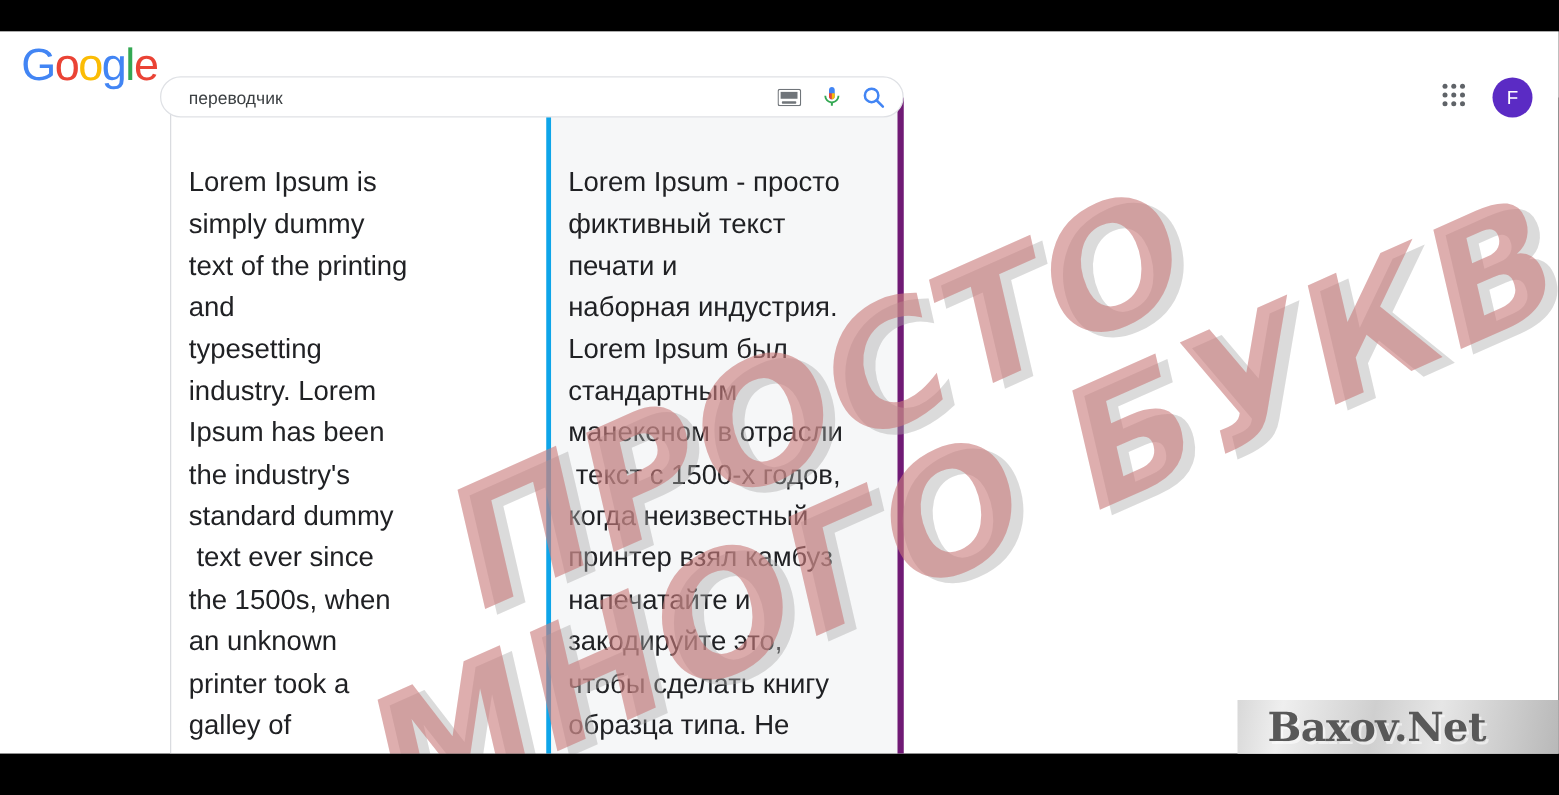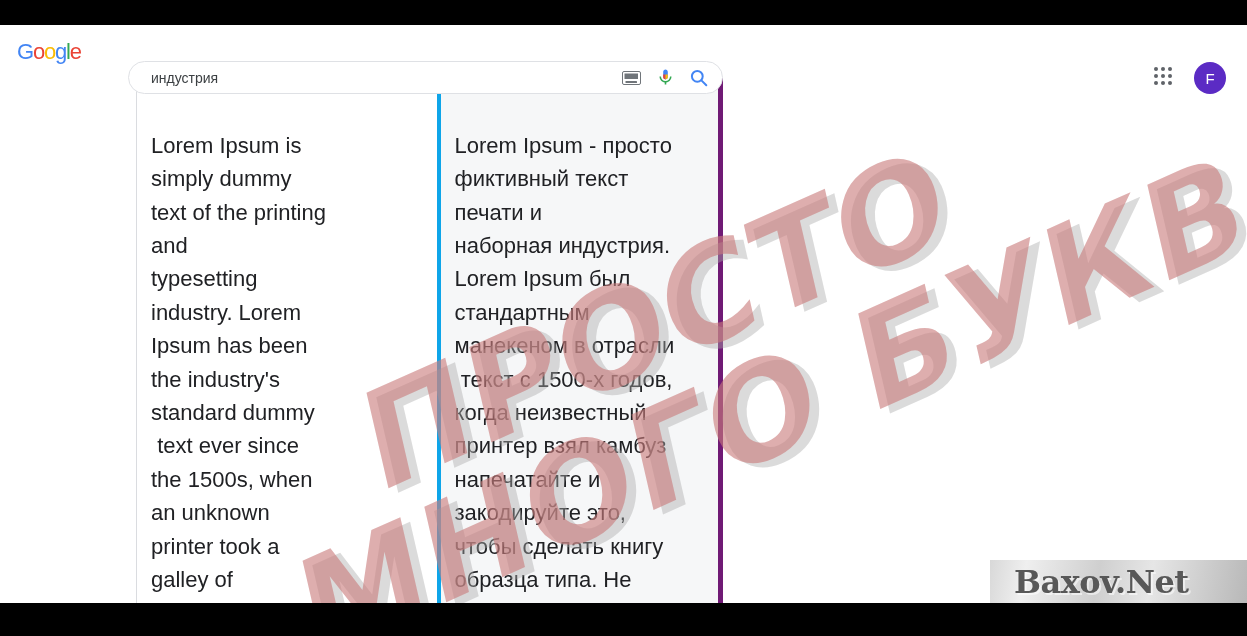--- a/index.html
+++ b/index.html
@@ -49,21 +49,21 @@
     position: absolute;
     left: 0; top: 0;
     width: 1247px;
     height: 53px;
     background: #ffffff;
     z-index: 30;
   }
   .glogo {
     position: absolute;
     left: 17px; top: 12px;
-    font-size: 22px;
+    font-size: 36px;
     line-height: 30px;
     letter-spacing: -1.2px;
     font-family: "Liberation Sans", sans-serif;
     white-space: nowrap;
     user-select: none;
   }
   .glogo span { font-weight: 400; }
   .searchbox {
     position: absolute;
     left: 128px; top: 36px;
@@ -260,21 +260,21 @@
       </div>
     </div>
 
     <div class="gheader">
 
       <div class="glogo">
         <span style="color:#4285F4">G</span><span style="color:#EA4335">o</span><span style="color:#FBBC05">o</span><span style="color:#4285F4">g</span><span style="color:#34A853">l</span><span style="color:#EA4335">e</span>
       </div>
 
       <div class="searchbox">
-        <div class="qtext" title="Поиск в Google">индустрия</div>
+        <div class="qtext" title="Поиск в Google">переводчик</div>
         <div class="sb-icons">
 
           <span class="ico">
             <svg width="19" height="14" viewBox="0 0 19 14">
               <rect x="0.5" y="0.5" width="18" height="13" rx="1.5" fill="#ffffff" stroke="#70757a"></rect>
               <rect x="2.5" y="2.5" width="13.5" height="5.5" fill="#70757a"></rect>
               <rect x="3.5" y="10" width="11.5" height="2" rx="0.6" fill="#70757a"></rect>
             </svg>
           </span>
 

